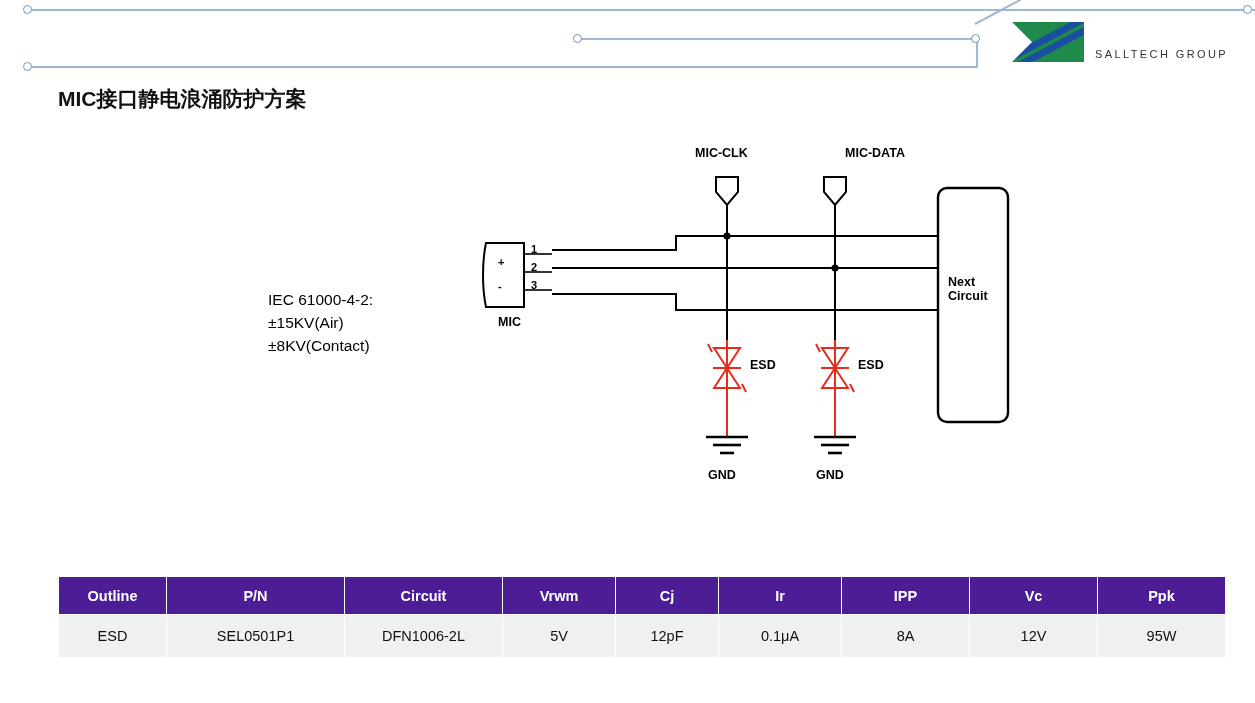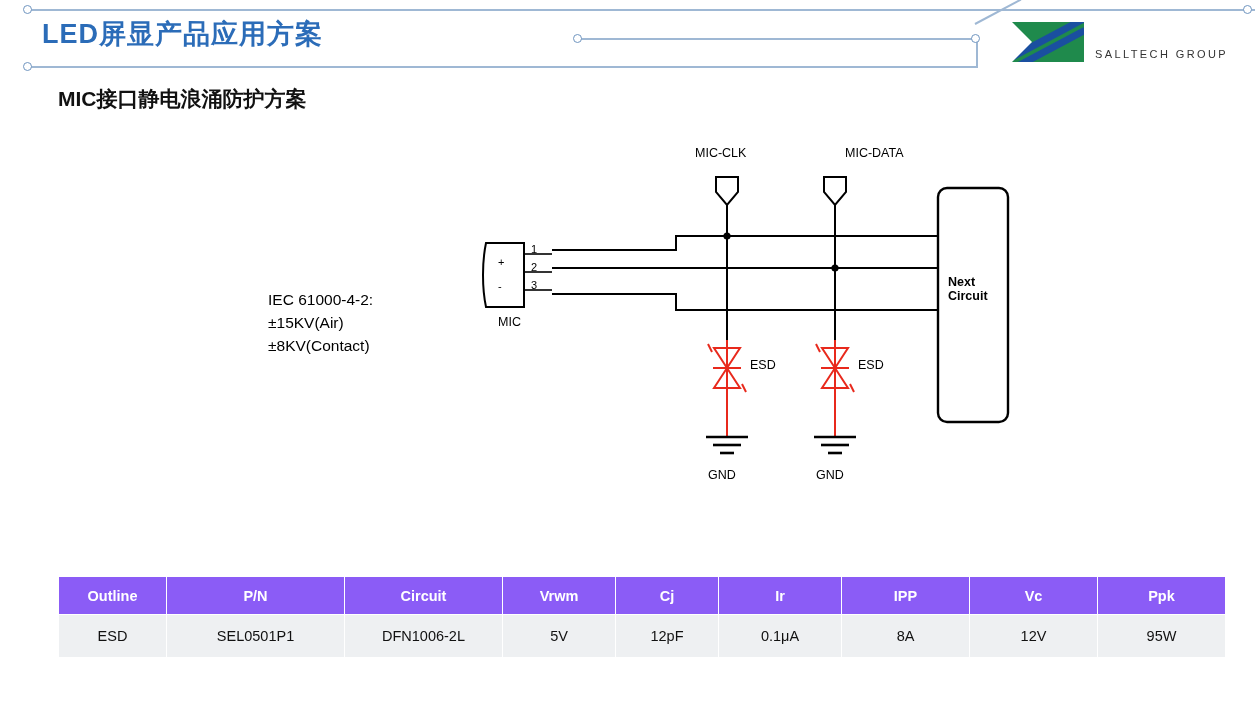--- a/index.html
+++ b/index.html
@@ -120,21 +120,21 @@
   .schematic {
     position: absolute;
     left: 0; top: 0;
     width: 1255px;
     height: 703px;
     pointer-events: none;
   }
   .lbl {
     position: absolute;
     font-size: 12.5px;
-    font-weight: normal;
+    font-weight: bold;
     color: #000000;
     white-space: nowrap;
   }
   .lbl.small { font-size: 11px; }
   .nextcircuit {
     position: absolute;
     left: 948px;
     top: 275px;
     font-size: 12.5px;
     font-weight: bold;
@@ -145,42 +145,41 @@
   
   .spec-table {
     position: absolute;
     left: 58px;
     top: 576px;
     border-collapse: collapse;
     width: 1140px;
     table-layout: fixed;
   }
   .spec-table th {
-    background: #8b5cf6;
+    background: #4c1d95;
     color: #ffffff;
     font-size: 14.5px;
     font-weight: bold;
     height: 35px;
     border: 1px solid #ffffff;
     text-align: center;
   }
   .spec-table td {
     background: #eef0f2;
     color: #111111;
     font-size: 14.5px;
     height: 40px;
     border: 1px solid #ffffff;
     text-align: center;
   }
 </style>
 </head>
 <body>
 
 <div class="header">
-  <div class="title">LED屏显产品应用方案</div>
 
   <div class="hline" style="left:27px; top:9px; width:1228px; height:2px;"></div>
   <div class="hline" style="left:578px; top:38px; width:400px; height:2px;"></div>
   <div class="hline" style="left:27px; top:66px; width:951px; height:2px;"></div>
   <div class="hline" style="left:976px; top:38px; width:2px; height:30px;"></div>
   <div class="hline" style="left:975px; top:23px; width:52px; height:2px; transform:rotate(-28deg); transform-origin:left center;"></div>
 
   <div class="connector-dot" style="left:23px; top:5px;"></div>
   <div class="connector-dot" style="left:23px; top:62px;"></div>
   <div class="connector-dot" style="left:573px; top:34px;"></div>

